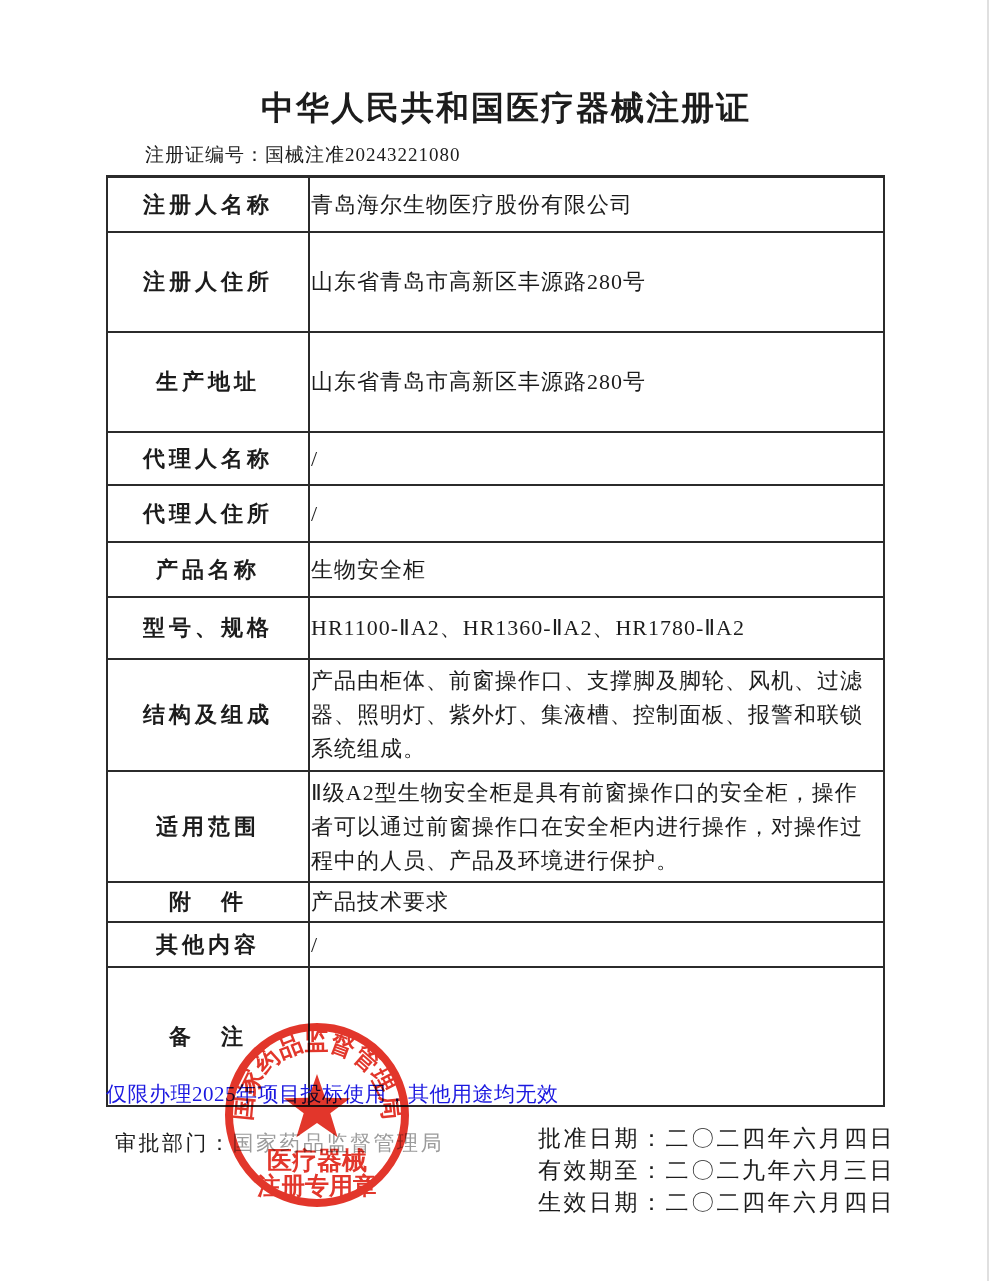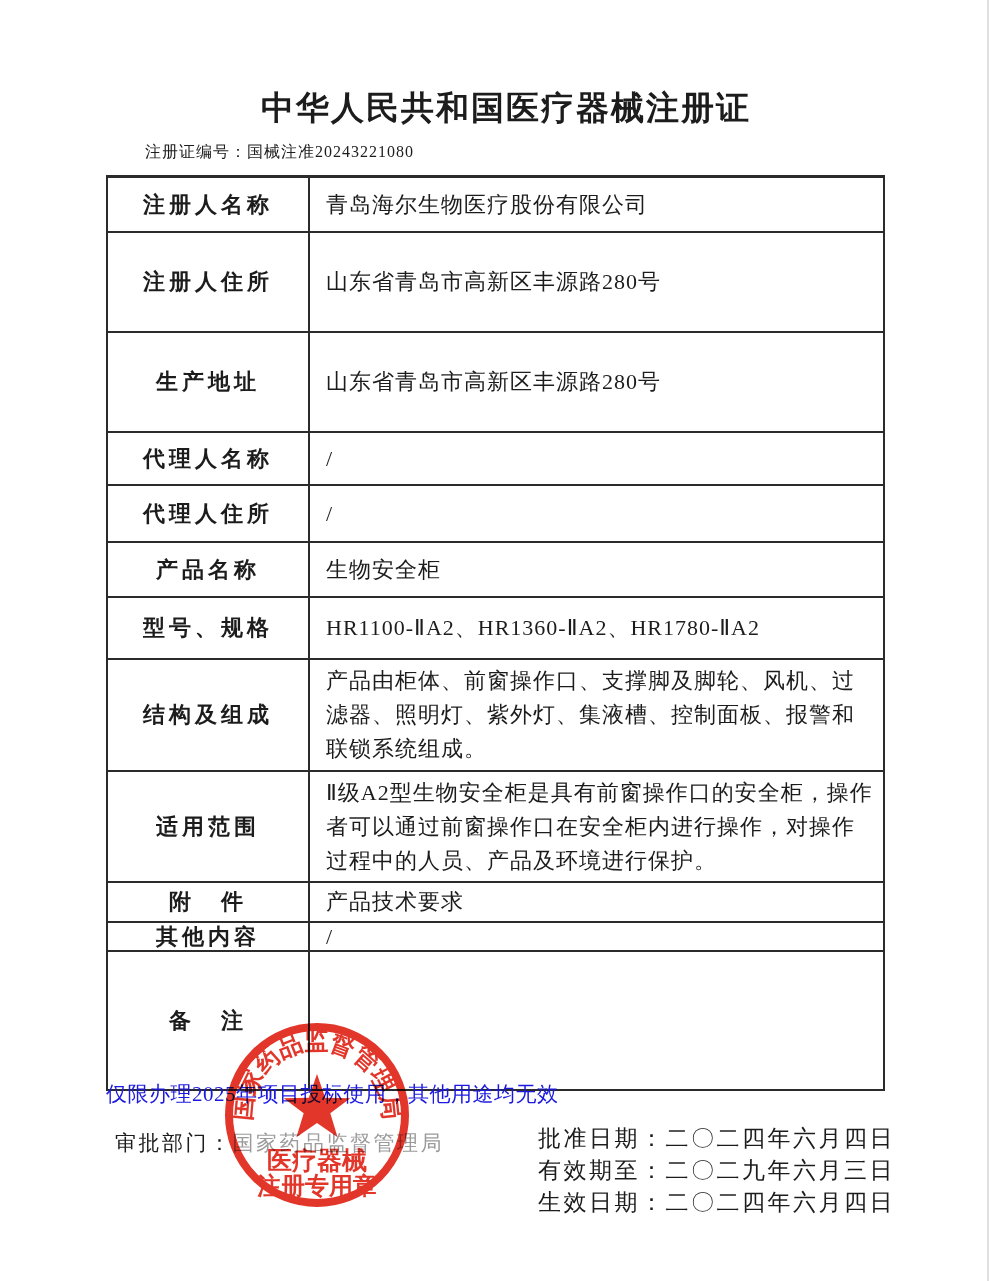--- a/index.html
+++ b/index.html
@@ -7,43 +7,43 @@
     position:relative; width:990px; height:1281px; background:#ffffff;
     font-family:"Liberation Serif", serif; color:var(--ink,#1c1c1c); overflow:hidden;
   }
   .title {
     position:absolute; top:86px; left:0; width:100%; margin:0;
     text-align:center; font-family:"Liberation Sans", sans-serif;
     font-weight:bold; font-size:33px; letter-spacing:2px; color:var(--ink,#1c1c1c);padding-left:11px;
   }
   .cert-no {
     position:absolute; top:142px; left:145px;
-    font-size:16px; letter-spacing:1px;
+    font-size:19px; letter-spacing:1px;
   }
   .cert-table {
     position:absolute; top:175px; left:106px; width:779px;
     border:2px solid var(--line,#2b2b2b); border-top-width:3px;
     box-sizing:border-box; background:transparent;
   }
   .row { display:flex; box-sizing:border-box; border-bottom:2px solid var(--line,#2b2b2b); }
   .row:last-child { border-bottom:none; }
   .cell-label {
     flex:0 0 202px; width:202px; box-sizing:border-box;
     border-right:2px solid var(--line,#2b2b2b);
     display:flex; align-items:center; justify-content:center;
     font-family:"Liberation Sans", sans-serif; font-weight:bold;
     font-size:22px; letter-spacing:4px; text-align:center;
   }
   .cell-value {
     flex:1; display:flex; align-items:center;
-    padding:4px 8px 4px 16px; font-size:22px; letter-spacing:1px; line-height:34px;
+    padding:4px 8px 4px 1px; font-size:22px; letter-spacing:1px; line-height:34px;
   }
   .r1{height:55px}.r2{height:100px}.r3{height:100px}.r4{height:53px}
   .r5{height:57px}.r6{height:55px}.r7{height:62px}.r8{height:112px}
-  .r9{height:111px}.r10{height:40px}.r11{height:29px}.r12{height:137px}
+  .r9{height:111px}.r10{height:40px}.r11{height:45px}.r12{height:137px}
   .r12 .cell-label { align-items:center; }
 
   .blue-note {
     position:absolute; left:106px; top:1080px;
     font-size:21px; letter-spacing:0.5px; color:var(--note_blue,#1b18e0);
     white-space:nowrap;
   }
   .approval {
     position:absolute; left:115px; top:1123px;
     font-size:21px; letter-spacing:2.5px; white-space:nowrap;margin-top:6px;

